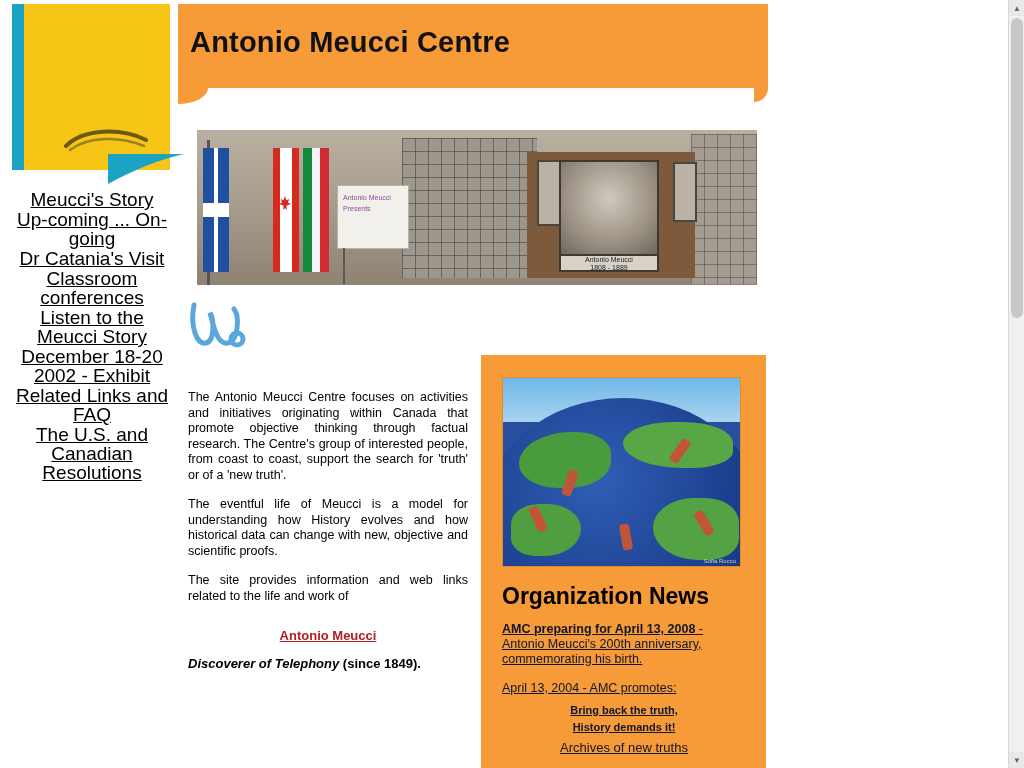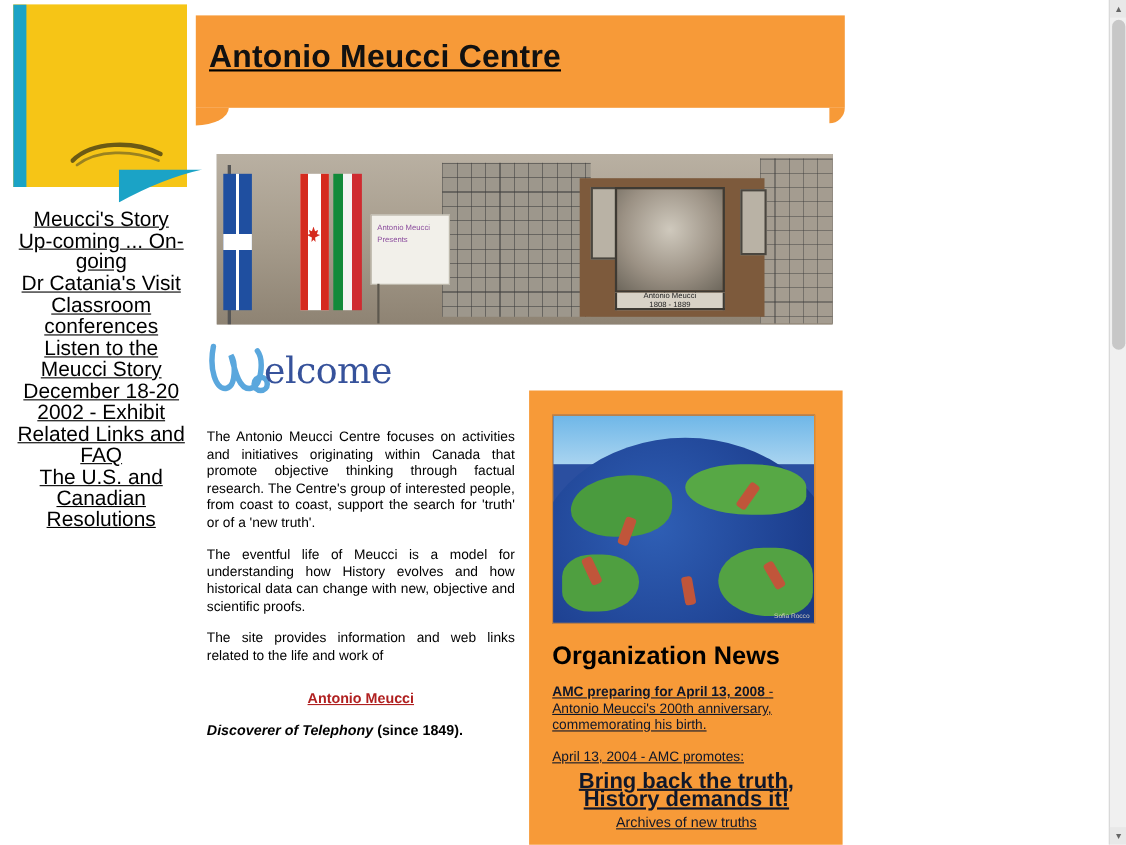--- a/index.html
+++ b/index.html
@@ -64,23 +64,22 @@
     font-size: 19px;
     text-decoration: underline;
     display: inline-block;
   }
   .nav .nav-row { margin-bottom: 0px; }
 
   
   .main {
     position: absolute;
     left: 178px;
-    top: 14px;
+    top: 4px;
     width: 600px;
-    text-decoration: underline;
   }
   .title-banner {
     position: relative;
     width: 590px;
     height: 84px;
     background: #f79a38;
   }
   .title-banner h1 {
     margin: 0;
     padding: 22px 0 0 12px;
@@ -280,21 +279,21 @@
   .news-item {
     font-size: 12.5px;
     line-height: 15px;
     color: #0f172a;
     margin-bottom: 14px;
     text-decoration: underline;
   }
   .news-item b { font-weight: bold; }
   .news-slogan {
     text-align: center;
-    font-size: 20px;
+    font-size: 11px;
     font-weight: bold;
     line-height: 17px;
     margin-top: 6px;
   }
   .news-sub {
     text-align: center;
     font-size: 13px;
     margin-top: 4px;
   }
 
@@ -396,21 +395,20 @@
       <div class="flag flag-ca"></div>
       <div class="flag-ca-leaf"></div>
       <div class="flag flag-it"></div>
     </div>
 
     <div class="welcome">
       <svg width="60" height="54" viewBox="0 0 60 54">
         <path d="M6 6 C 2 26, 8 46, 18 44 C 27 42, 26 20, 22 14 C 26 30, 30 46, 40 44 C 50 42, 52 18, 46 10" stroke="#5aa7dd" stroke-width="5" fill="none" stroke-linecap="round"></path>
         <circle cx="49" cy="40" r="6" fill="none" stroke="#5aa7dd" stroke-width="5"></circle>
       </svg>
-      <span class="welcome-text">elcome</span>
     </div>
   </div>
 
   <div class="body-col">
     <p>The Antonio Meucci Centre focuses on activities and initiatives originating within Canada that promote objective thinking through factual research. The Centre's group of interested people, from coast to coast, support the search for 'truth' or of a 'new truth'.</p>
     <p>The eventful life of Meucci is a model for understanding how History evolves and how historical data can change with new, objective and scientific proofs.</p>
     <p>The site provides information and web links related to the life and work of</p>
     <div class="link-center">
       <a href="#">Antonio Meucci</a>
     </div>

